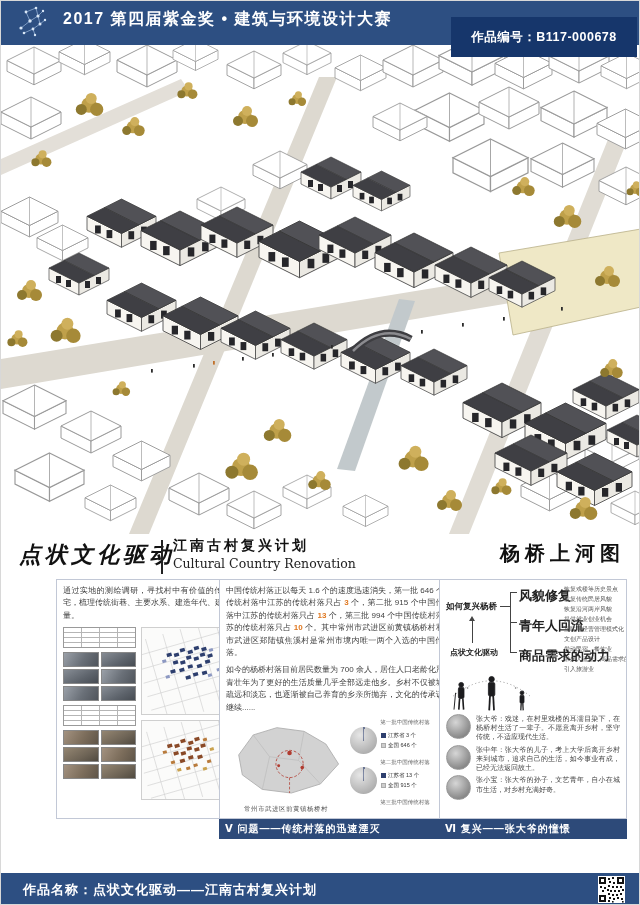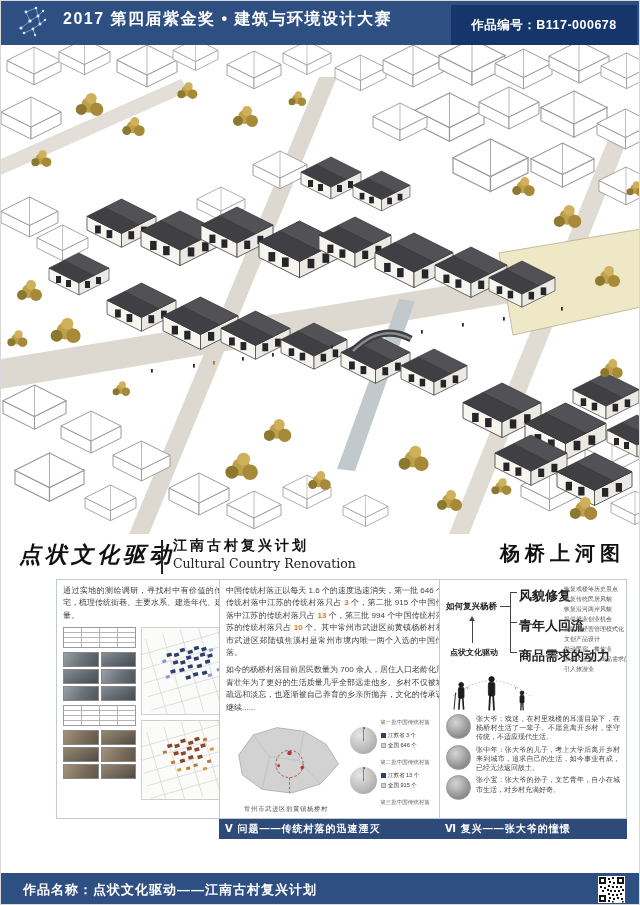--- a/index.html
+++ b/index.html
@@ -3,21 +3,21 @@
 <meta charset="utf-8">
 <style>
   html,body{margin:0;padding:0;background:#e9e9e9;}
   .poster{position:relative;width:640px;height:905px;background:#fff;margin:0 auto;
     font-family:"Liberation Sans","DejaVu Sans",sans-serif;overflow:hidden;
     border:1px solid #d8d8d8;box-sizing:border-box;}
   
   .hbar{position:absolute;left:0;top:0;width:640px;height:44px;background:#2d4f82;z-index:5;}
   .hlogo{position:absolute;left:14px;top:3px;width:34px;height:34px;}
   .htitle{position:absolute;left:62px;top:8px;color:#fff;font-size:16px;font-weight:bold;letter-spacing:1.5px;}
-  .hbadge{position:absolute;right:2px;top:4px;width:186px;height:40px;background:#16366b;z-index:6;
+  .hbadge{position:absolute;right:2px;top:16px;width:186px;height:40px;background:#16366b;z-index:6;
     color:#fff;font-size:12.5px;font-weight:bold;display:flex;align-items:center;justify-content:center;letter-spacing:.5px;}
   
   .art{position:absolute;left:0;top:38px;width:640px;height:495px;}
   
   .titles{position:absolute;left:0;top:533px;width:640px;height:45px;background:#fff;}
   .t-left{position:absolute;left:18px;top:6px;font-family:"DejaVu Serif",serif;font-weight:900;
     font-size:22px;letter-spacing:4px;color:#111;font-style:italic;}
   .t-div{position:absolute;left:160px;top:6px;width:2px;height:34px;background:#222;}
   .t-cn{position:absolute;left:172px;top:3px;font-family:"DejaVu Serif",serif;font-weight:900;
     font-size:14px;letter-spacing:3px;color:#111;}

